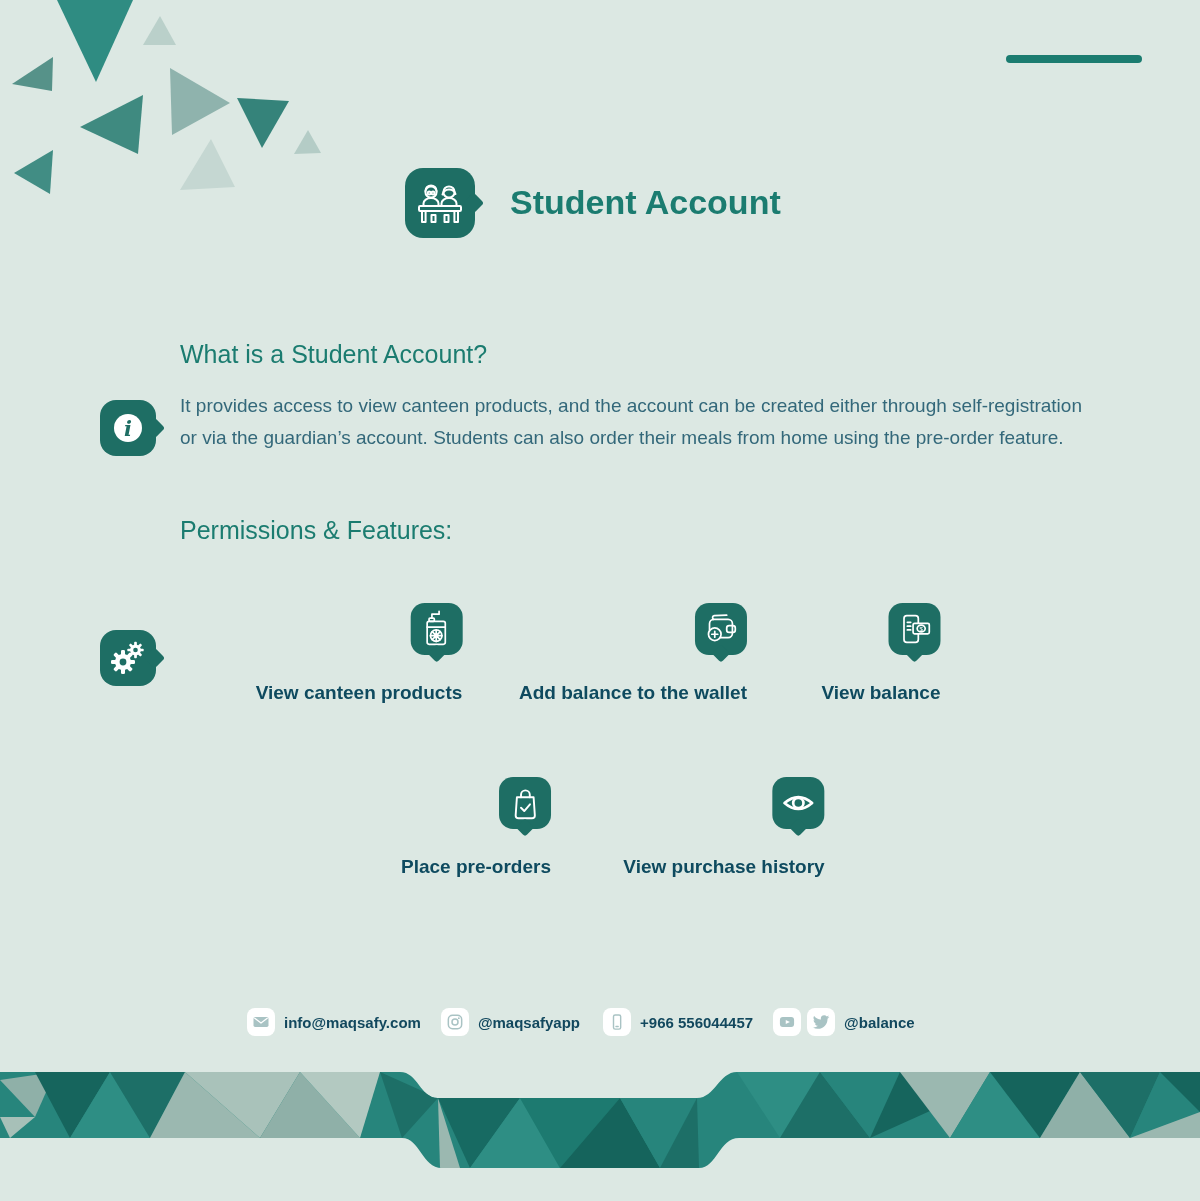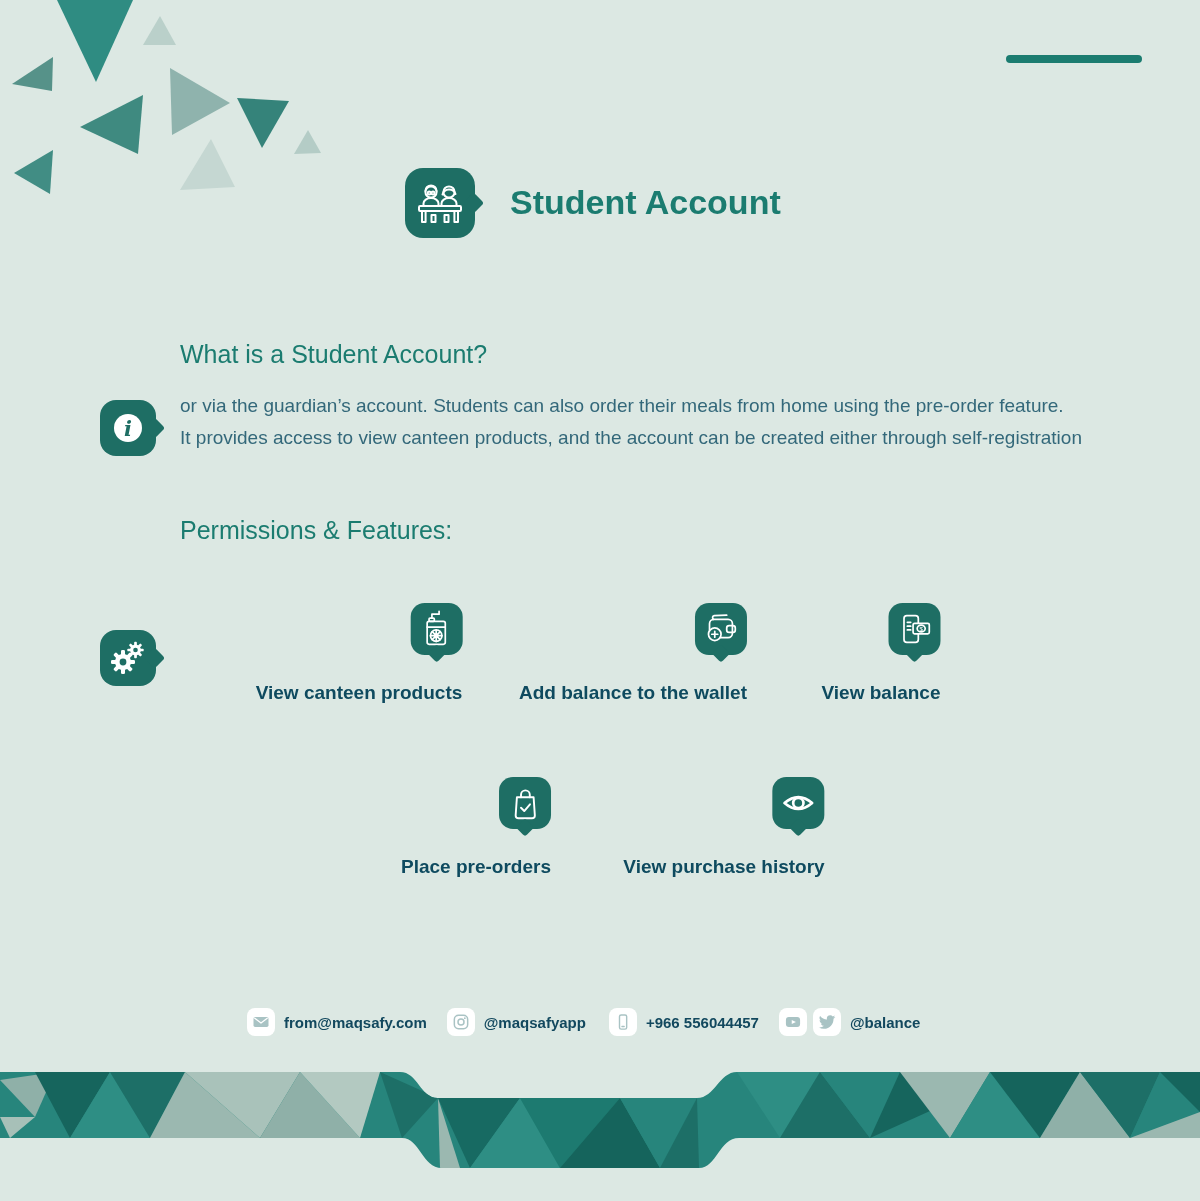--- a/index.html
+++ b/index.html
@@ -79,22 +79,22 @@
 <div class="abs page-title">Student Account</div>
 
 <div class="abs bubble bubble-md tail-right" style="left:100px;top:330px">
   <svg width="44" height="44" viewBox="0 0 44 44">
     <circle cx="22" cy="22" r="14" fill="#ffffff"></circle>
     <text x="22" y="29.5" text-anchor="middle" font-family="DejaVu Serif, serif" font-style="italic" font-weight="bold" font-size="21" fill="#1e6e64">i</text>
   </svg>
 </div>
 <div class="abs section-heading" style="left:180px;top:340px">What is a Student Account?</div>
 <div class="abs about-para">
+  <div>It provides access to view canteen products, and the account can be created either through self-registration</div>
   <div>or via the guardian’s account. Students can also order their meals from home using the pre-order feature.</div>
-  <div>It provides access to view canteen products, and the account can be created either through self-registration</div>
 </div>
 
 <div class="abs bubble bubble-md tail-right" style="left:100px;top:504px">
   <svg width="44" height="44" viewBox="0 0 44 44">
     <g transform="translate(17,26)" fill="#ffffff">
       <g>
         <rect x="-2" y="-12" width="4" height="6" rx="1.3"></rect>
         <rect x="-2" y="-12" width="4" height="6" rx="1.3" transform="rotate(45)"></rect>
         <rect x="-2" y="-12" width="4" height="6" rx="1.3" transform="rotate(90)"></rect>
         <rect x="-2" y="-12" width="4" height="6" rx="1.3" transform="rotate(135)"></rect>
@@ -185,21 +185,21 @@
   <div class="feature-label">View purchase history</div>
 </div>
 
 <div class="abs footer">
   <div class="contact-icon">
     <svg width="20" height="20" viewBox="0 0 24 24">
       <rect x="3" y="6" width="18" height="12" rx="2" fill="#a9c3c4"></rect>
       <path d="M4.5,7.5 L12,13.2 L19.5,7.5" fill="none" stroke="#ffffff" stroke-width="1.5" stroke-linecap="round" stroke-linejoin="round"></path>
     </svg>
   </div>
-  <div class="contact-text">from@maqsafy.com</div>
+  <div class="contact-text">info@maqsafy.com</div>
 
   <div class="contact-icon gap20">
     <svg width="20" height="20" viewBox="0 0 24 24" fill="none" stroke="#a9c3c4" stroke-width="1.8">
       <rect x="4" y="4" width="16" height="16" rx="5"></rect>
       <circle cx="12" cy="12" r="3.6"></circle>
       <circle cx="16.6" cy="7.4" r="1.1" fill="#a9c3c4" stroke="none"></circle>
     </svg>
   </div>
   <div class="contact-text">@maqsafyapp</div>
 

